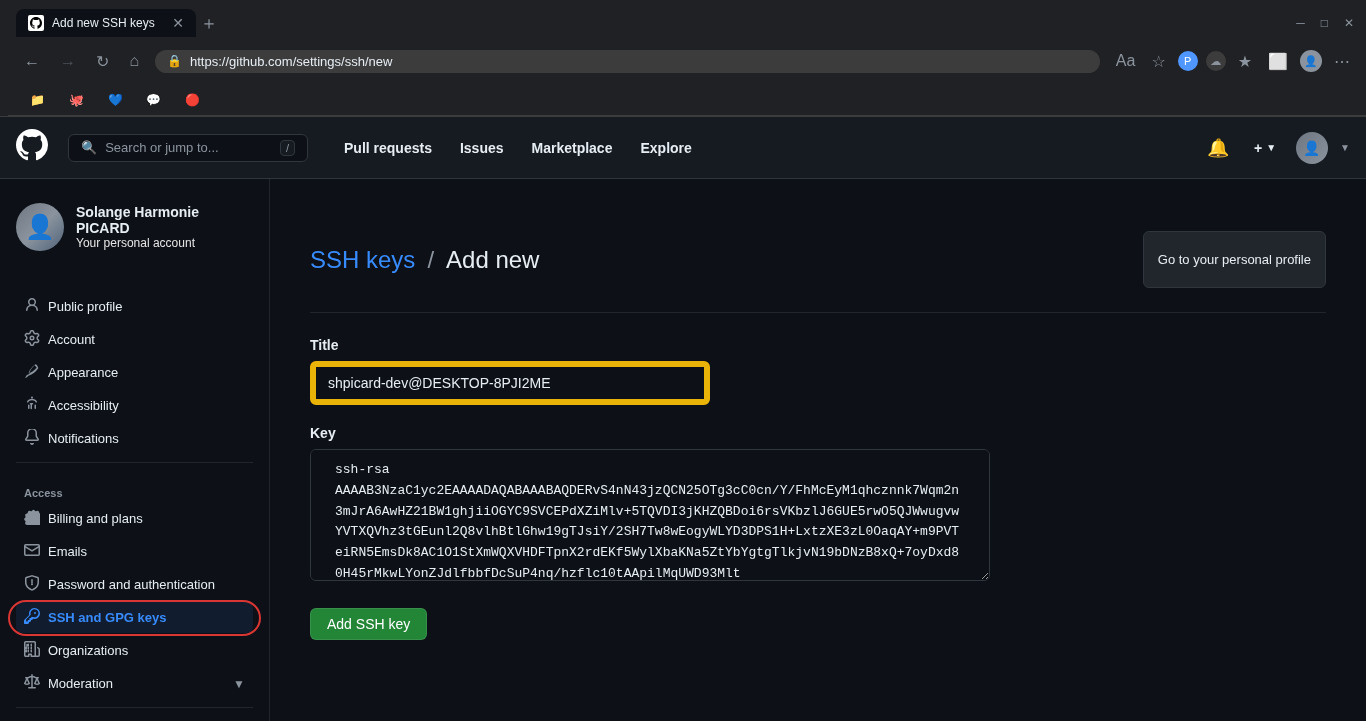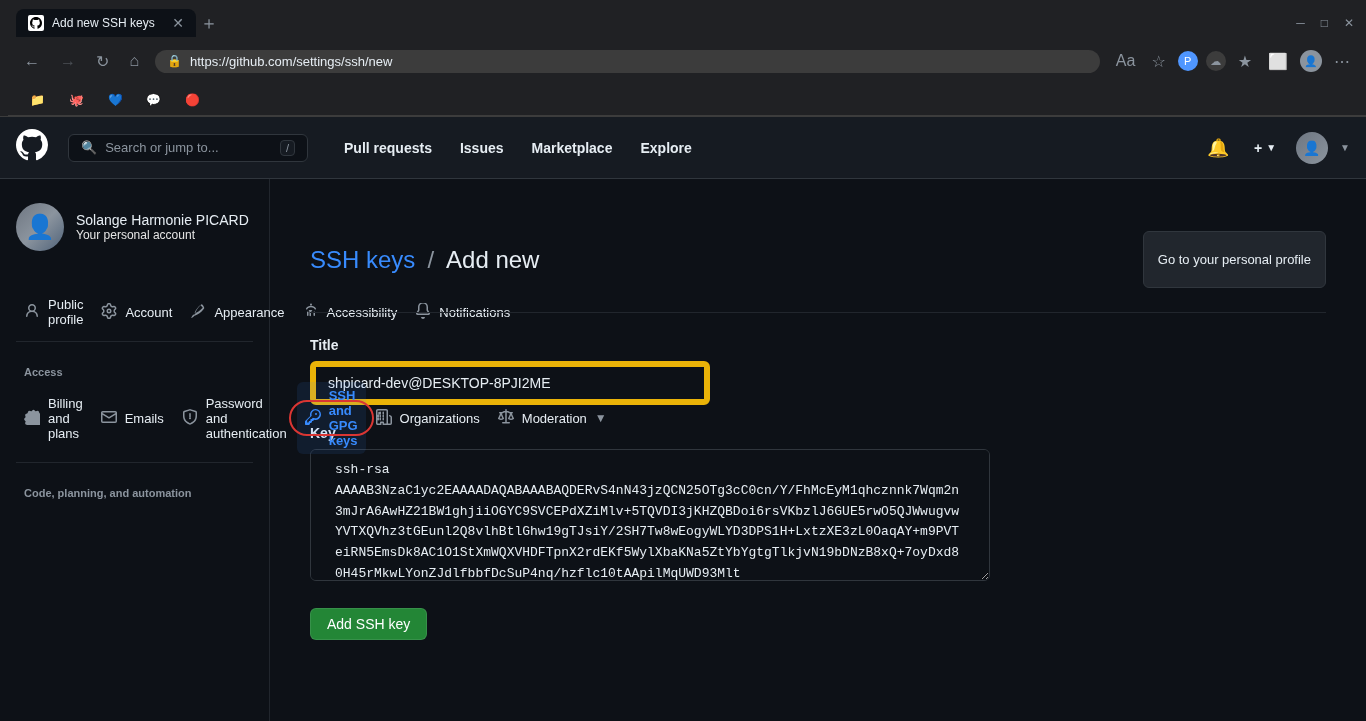--- a/index.html
+++ b/index.html
@@ -32,23 +32,23 @@
     .gh-plus-btn { display: flex; align-items: center; gap: 4px; color: #e6edf3; background: none; border: none; cursor: pointer; font-size: 14px; font-weight: 600; padding: 5px 8px; border-radius: 6px; }
     .gh-avatar { width: 32px; height: 32px; border-radius: 50%; background: #8b949e; cursor: pointer; overflow: hidden; }
 
     
     .main-layout { display: flex; min-height: calc(100vh - 140px); }
 
     
     .sidebar { width: 270px; padding: 24px 16px; flex-shrink: 0; border-right: 1px solid #21262d; }
     .profile-section { display: flex; align-items: center; gap: 12px; margin-bottom: 24px; padding-bottom: 16px; }
     .profile-avatar { width: 48px; height: 48px; border-radius: 50%; background: linear-gradient(135deg, #8b949e, #6e7681); flex-shrink: 0; }
-    .profile-name { font-size: 14px; font-weight: 400; color: #e6edf3; }
+    .profile-name { font-size: 14px; font-weight: 700; color: #e6edf3; }
     .profile-subtitle { font-size: 12px; color: #e5e5e5; }
-    .sidebar-nav { display: flex; gap: 2px; }
+    .sidebar-nav { display: flex; flex-direction: column; gap: 2px; }
     .sidebar-item { display: flex; align-items: center; gap: 8px; padding: 6px 8px; border-radius: 6px; cursor: pointer; color: #e6edf3; font-size: 13px; text-decoration: none; }
     .sidebar-item.active { background: #388bfd1a; color: #388bfd; font-weight: 600; }
     .sidebar-item.active { position: relative; }
     .sidebar-icon { font-size: 14px; color: #8b949e; flex-shrink: 0; width: 16px; text-align: center; }
     .sidebar-item.active .sidebar-icon { color: #388bfd; }
     .sidebar-section-label { font-size: 11px; font-weight: 600; color: #8b949e; padding: 16px 8px 4px; text-transform: none; letter-spacing: 0; }
     .sidebar-divider { border: none; border-top: 1px solid #21262d; margin: 8px 0; }
     .sidebar-item-expand { margin-left: auto; font-size: 12px; color: #8b949e; }
 
     

